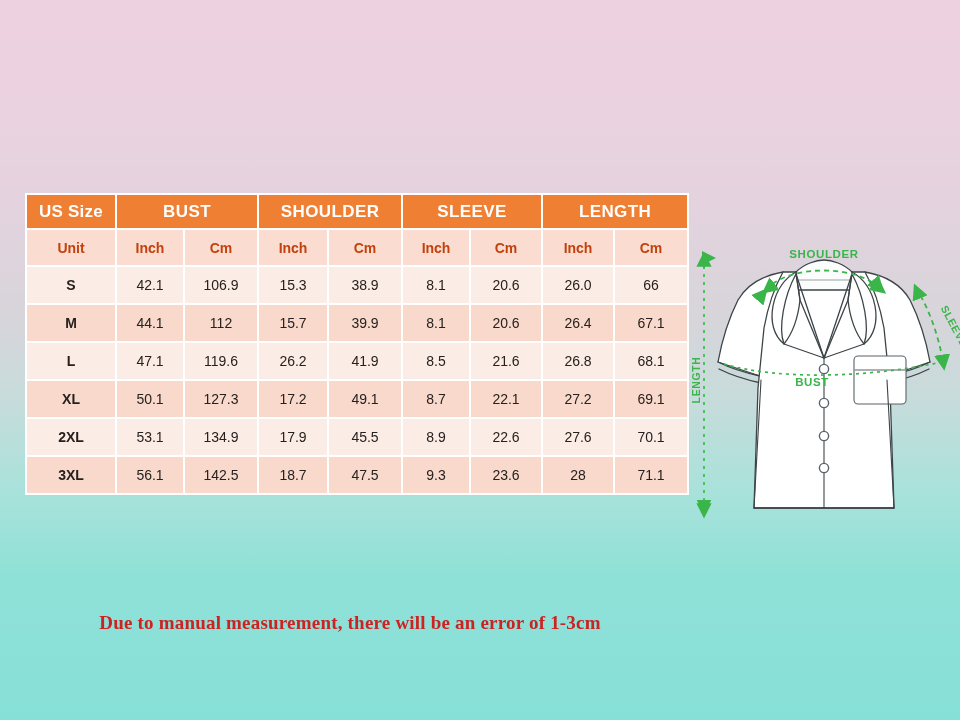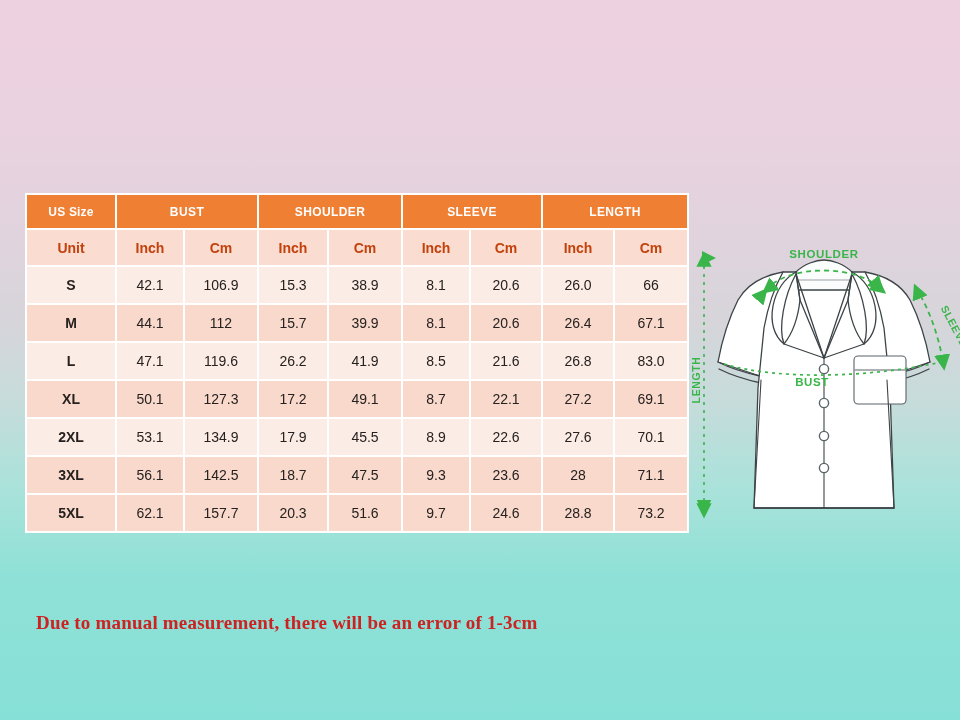--- a/index.html
+++ b/index.html
@@ -58,21 +58,21 @@
   #size-table th, #size-table td {
     padding: 0;
     margin: 0;
     text-align: center;
     vertical-align: middle;
     font-family: "Liberation Sans", sans-serif;
   }
   #size-table thead th {
     background: #ef7f33;
     color: #ffffff;
-    font-size: 12px;
+    font-size: 17px;
     font-weight: bold;
     height: 33px;
     letter-spacing: 0.4px;
   }
   #size-table thead th.c-ussize { letter-spacing: 0.2px; }
   tr.unit-row td {
     background: #fadcd0;
     color: #c2410c;
     font-size: 14px;
     font-weight: bold;
@@ -99,26 +99,26 @@
     height: 318px;
   }
   #diagram svg { display: block; }
 
   
   #disclaimer {
     position: absolute;
     left: 0;
     top: 612px;
     width: 700px;
+    text-align: center;
     font-family: "Liberation Serif", serif;
     font-weight: bold;
     font-size: 19px;
     color: #cc2222;
     letter-spacing: 0.2px;
-    padding-left: 36px;
   }
 </style>
 </head>
 <body>
 
 <div id="page">
 
 
   <table id="size-table">
     <colgroup>
@@ -180,21 +180,21 @@
 
       <tr class="data-row row-odd">
         <td class="sz">L</td>
         <td>47.1</td>
         <td>119.6</td>
         <td>26.2</td>
         <td>41.9</td>
         <td>8.5</td>
         <td>21.6</td>
         <td>26.8</td>
-        <td>83.0</td>
+        <td>68.1</td>
       </tr>
 
       <tr class="data-row row-even">
         <td class="sz">XL</td>
         <td>50.1</td>
         <td>127.3</td>
         <td>17.2</td>
         <td>49.1</td>
         <td>8.7</td>
         <td>22.1</td>
@@ -220,31 +220,20 @@
         <td>142.5</td>
         <td>18.7</td>
         <td>47.5</td>
         <td>9.3</td>
         <td>23.6</td>
         <td>28</td>
         <td>71.1</td>
       </tr>
 
 
-      <tr class="data-row row-even">
-        <td class="sz">5XL</td>
-        <td>62.1</td>
-        <td>157.7</td>
-        <td>20.3</td>
-        <td>51.6</td>
-        <td>9.7</td>
-        <td>24.6</td>
-        <td>28.8</td>
-        <td>73.2</td>
-      </tr>
     </tbody>
   </table>
 
   <div id="diagram">
     <svg width="272" height="318" viewBox="0 0 272 318" xmlns="http://www.w3.org/2000/svg">
       <defs>
         <marker id="arrUp" markerWidth="9" markerHeight="9" refX="4.5" refY="7.5" orient="auto">
           <path d="M4.5,0 L9,9 L0,9 Z" fill="#3ab54a"></path>
         </marker>
         <marker id="arrEnd" markerWidth="9" markerHeight="9" refX="7.5" refY="4.5" orient="auto">

